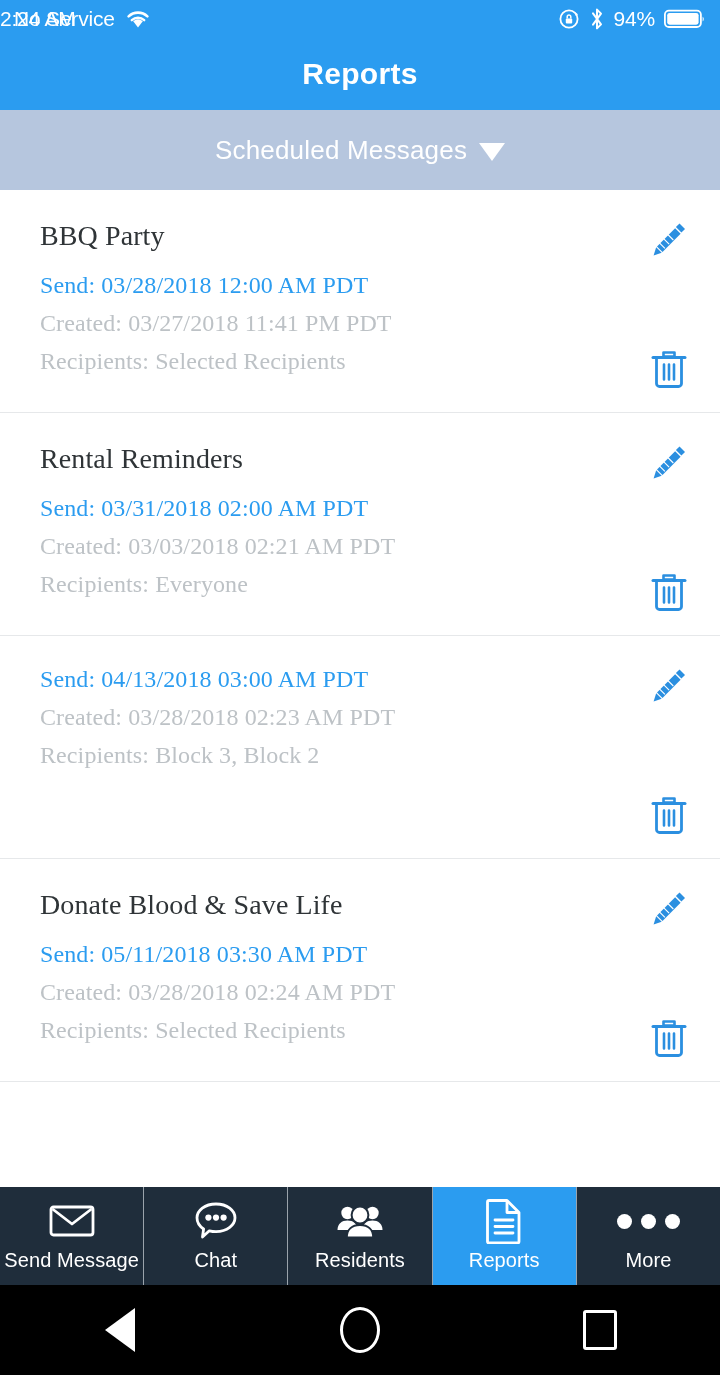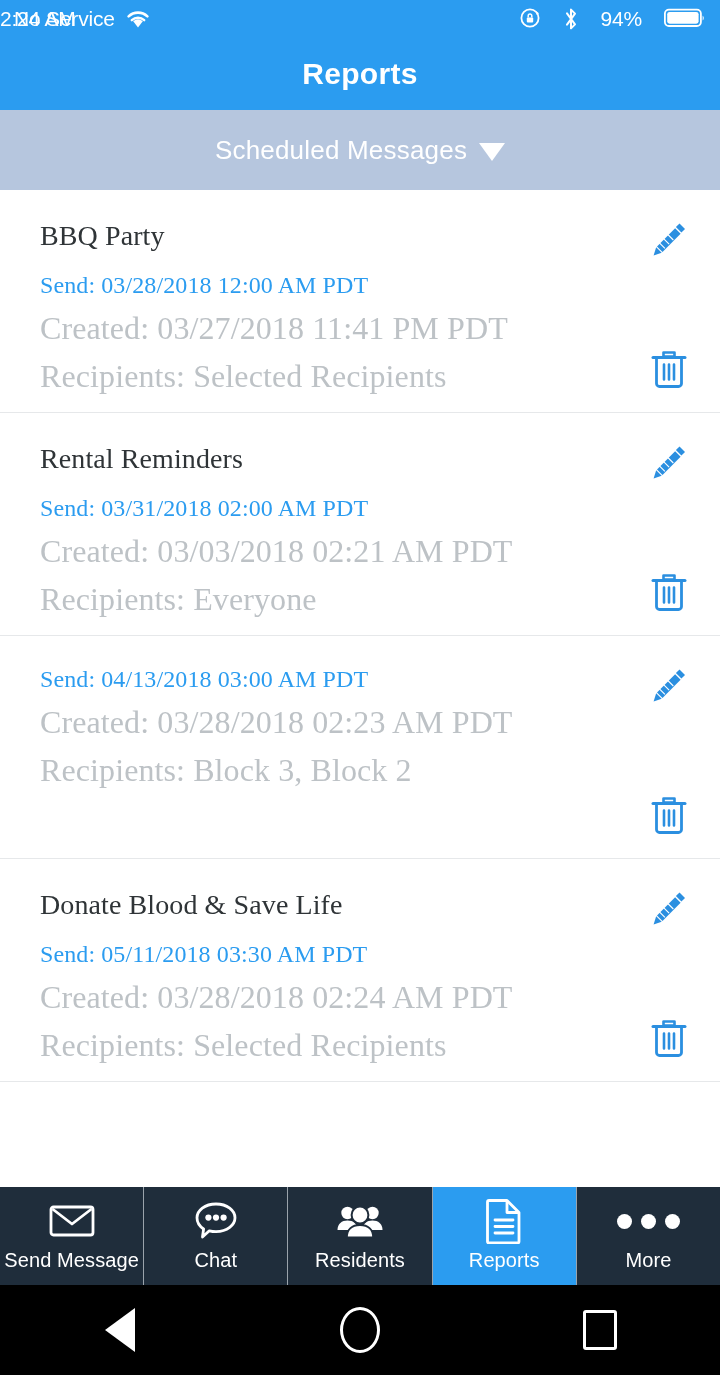--- a/index.html
+++ b/index.html
@@ -36,21 +36,22 @@
   .status-center {
     position: absolute;
     left: 0; right: 0;
     text-align: left;
     font-size: 21px;
     pointer-events: none;
   }
   .status-right {
     margin-left: auto;
     display: flex;
-    gap: 22px;
+    align-items: center;
+    gap: 9px;
     z-index: 2;
   }
   .icon-svg { display: block; }
 
   
   .header {
     height: 72px;
     background: #2b9cf0;
     display: flex;
     align-items: center;
@@ -104,21 +105,21 @@
     margin-bottom: 20px;
   }
   .item-send {
     font-size: 24px;
     color: #2b9cf0;
     letter-spacing: 0.1px;
     margin-bottom: 11px;
   }
   .item-created,
   .item-recipients {
-    font-size: 32px;
+    font-size: 24px;
     color: #bdc2c6;
     letter-spacing: 0.1px;
     margin-bottom: 11px;
   }
 
   .edit-btn {
     position: absolute;
     top: 26px;
     right: 28px;
     width: 46px;

